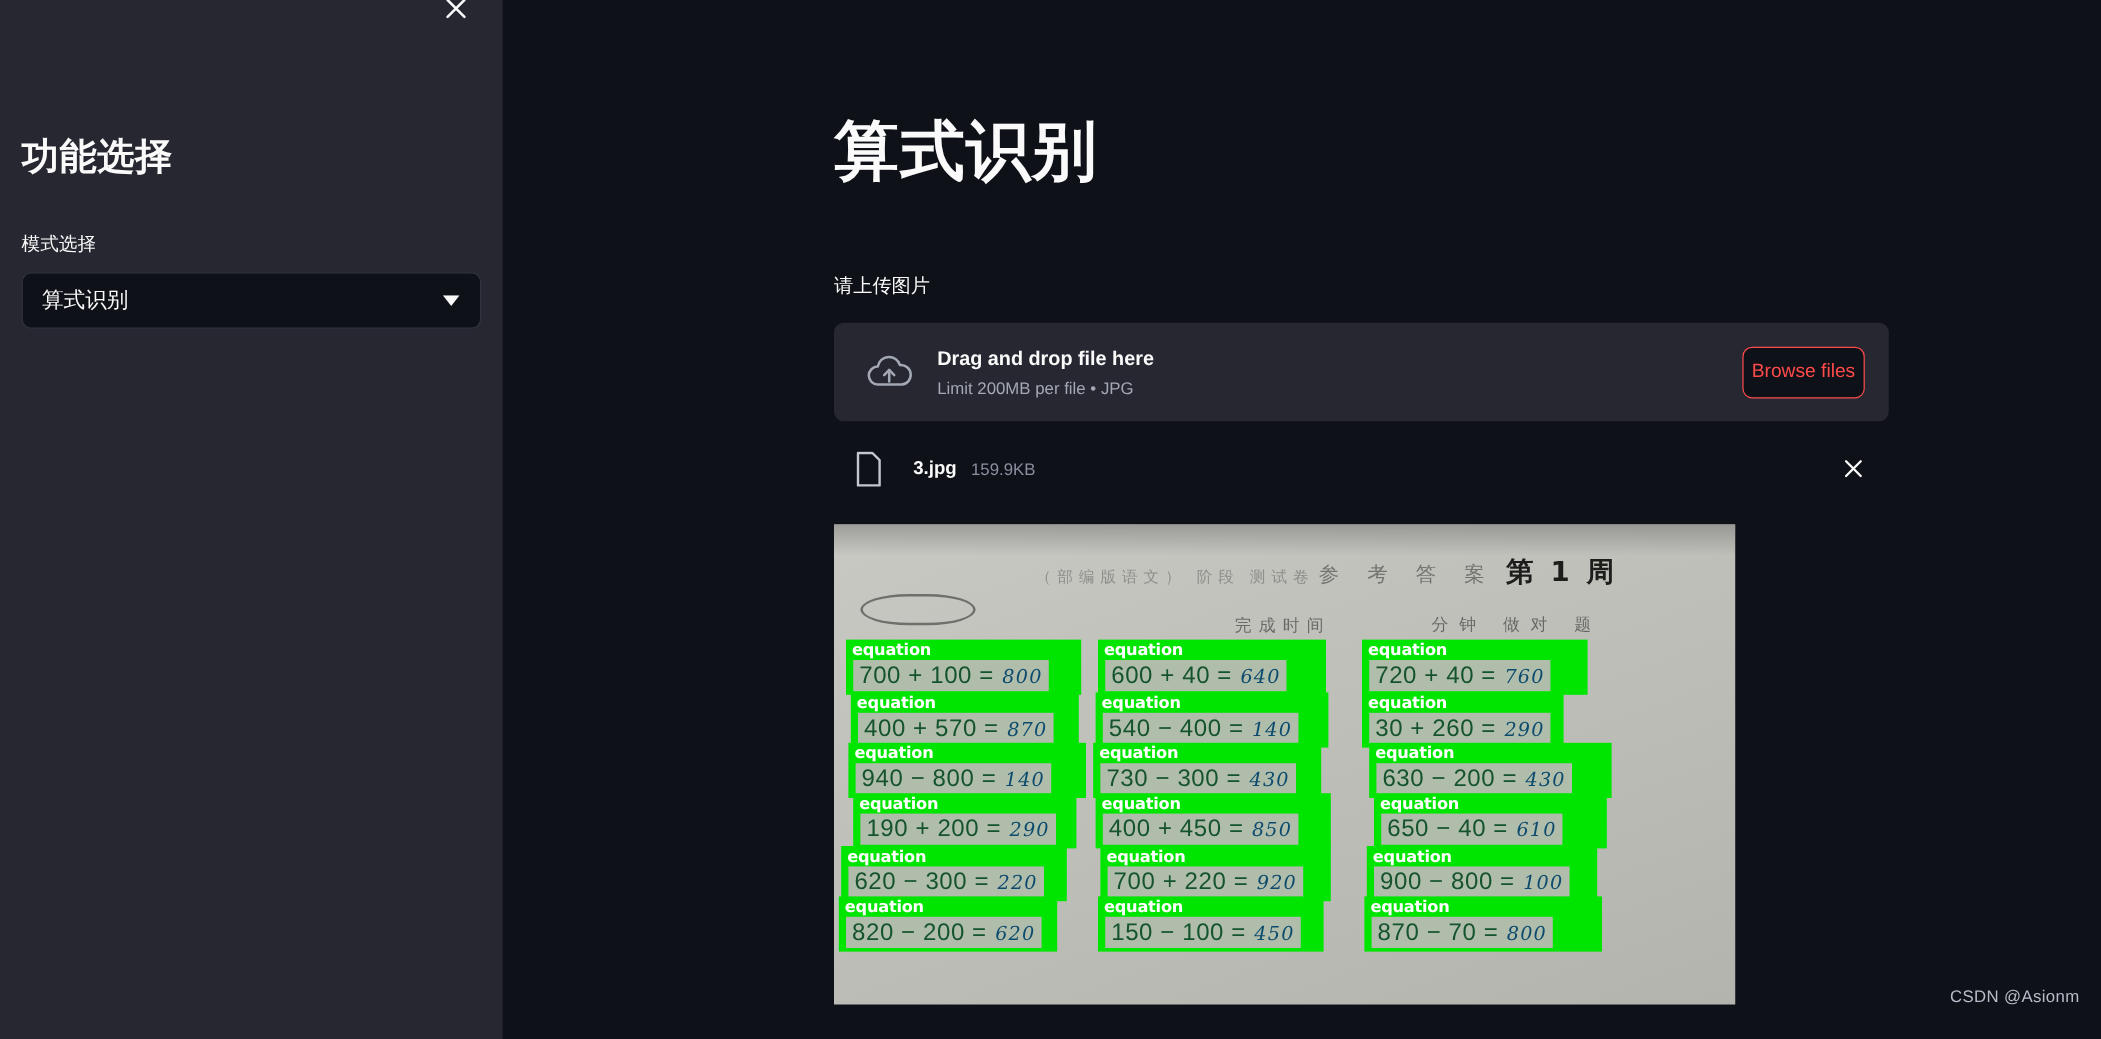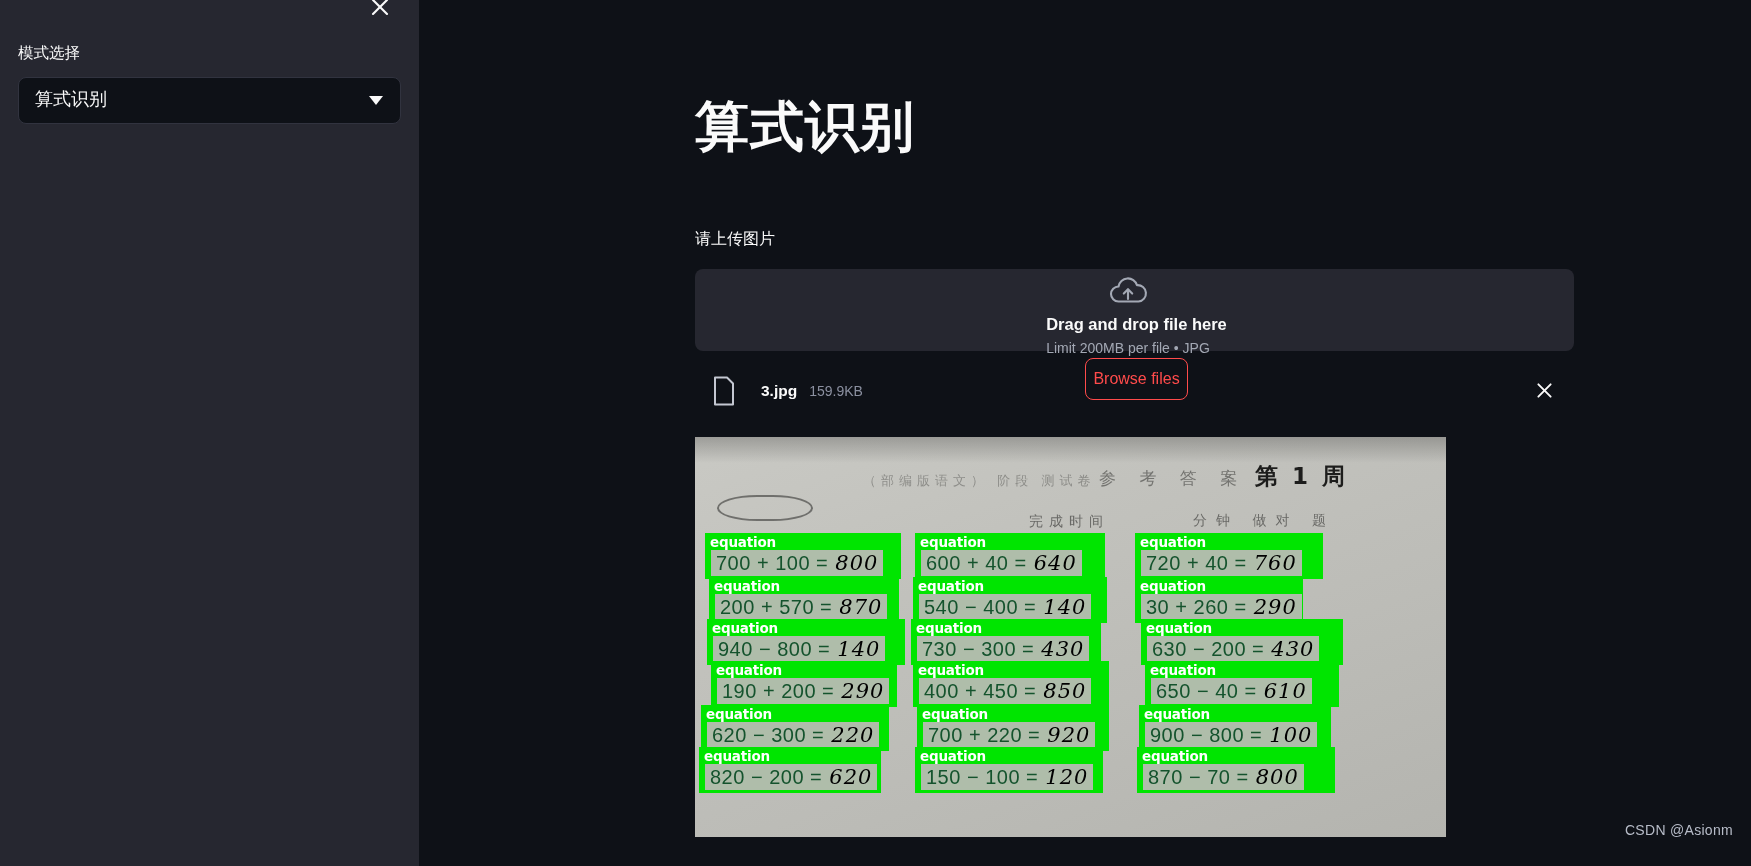--- a/index.html
+++ b/index.html
@@ -93,21 +93,20 @@
   #dropzone {
     margin-top: 19px;
     width: 879px;
     height: 82px;
     background: #262730;
     border-radius: 8px;
     display: flex;
     align-items: center;
     padding: 0 20px 0 24px;
     cursor: pointer;
-    flex-direction: column;
   }
   #upload-cloud-icon {
     flex: 0 0 auto;
     width: 44px; height: 44px;
     margin-right: 18px;
     color: #a3a8b4;
     display: flex; align-items: center; justify-content: center;
   }
   #dropzone-texts { flex: 1 1 auto; }
   #dropzone-title {
@@ -271,22 +270,22 @@
     display: flex; align-items: center;
     white-space: nowrap;
   }
   .eq-printed {
     font-size: 20px;
     color: #14532d;
     font-family: Liberation Sans, sans-serif;
     letter-spacing: 0.5px;
   }
   .eq-hand {
-    font-size: 21px;
-    color: #000000;
+    font-size: 16px;
+    color: #0c4a6e;
     font-family: "DejaVu Serif", serif;
     font-style: italic;
     margin-left: 7px;
     letter-spacing: 1px;
   }
 
   
   #watermark {
     position: absolute;
     right: 18px; bottom: 28px;
@@ -304,20 +303,21 @@
   <aside id="sidebar">
 
     <div id="sidebar-close">
       <svg width="24" height="24" viewBox="0 0 24 24" fill="none" stroke="currentColor" stroke-width="2.1" stroke-linecap="round">
         <line x1="5" y1="5" x2="19" y2="19"></line>
         <line x1="19" y1="5" x2="5" y2="19"></line>
       </svg>
     </div>
 
     <div class="sb-inner">
+      <h1 id="sidebar-title">功能选择</h1>
 
       <div id="mode-label">模式选择</div>
 
       <div id="mode-select">
         <span id="mode-select-value">算式识别</span>
         <span id="mode-select-caret">
           <svg width="14" height="9" viewBox="0 0 14 9" fill="currentColor">
             <path d="M0 0 L14 0 L7 9 Z"></path>
           </svg>
         </span>
@@ -381,21 +381,21 @@
               <div class="det-box" style="left: 0px; top: 96px; width: 196px; height: 46px;">
                 <span class="det-tag">equation</span>
                 <span class="det-eq">
                   <span class="eq-printed">700 + 100 =</span>
                   <span class="eq-hand">800</span>
                 </span>
               </div>
               <div class="det-box" style="left: 4px; top: 140px; width: 190px; height: 46px;">
                 <span class="det-tag">equation</span>
                 <span class="det-eq">
-                  <span class="eq-printed">200 + 570 =</span>
+                  <span class="eq-printed">400 + 570 =</span>
                   <span class="eq-hand">870</span>
                 </span>
               </div>
               <div class="det-box" style="left: 2px; top: 182px; width: 198px; height: 46px;">
                 <span class="det-tag">equation</span>
                 <span class="det-eq">
                   <span class="eq-printed">940 − 800 =</span>
                   <span class="eq-hand">140</span>
                 </span>
               </div>
@@ -454,21 +454,21 @@
                 <span class="det-tag">equation</span>
                 <span class="det-eq">
                   <span class="eq-printed">700 + 220 =</span>
                   <span class="eq-hand">920</span>
                 </span>
               </div>
               <div class="det-box" style="left: 0px; top: 310px; width: 188px; height: 46px;">
                 <span class="det-tag">equation</span>
                 <span class="det-eq">
                   <span class="eq-printed">150 − 100 =</span>
-                  <span class="eq-hand">120</span>
+                  <span class="eq-hand">450</span>
                 </span>
               </div>
             </div>
             <div class="det-col" style="left: 440px;">
               <div class="det-box" style="left: 0px; top: 96px; width: 188px; height: 46px;">
                 <span class="det-tag">equation</span>
                 <span class="det-eq">
                   <span class="eq-printed">720 + 40 =</span>
                   <span class="eq-hand">760</span>
                 </span>

